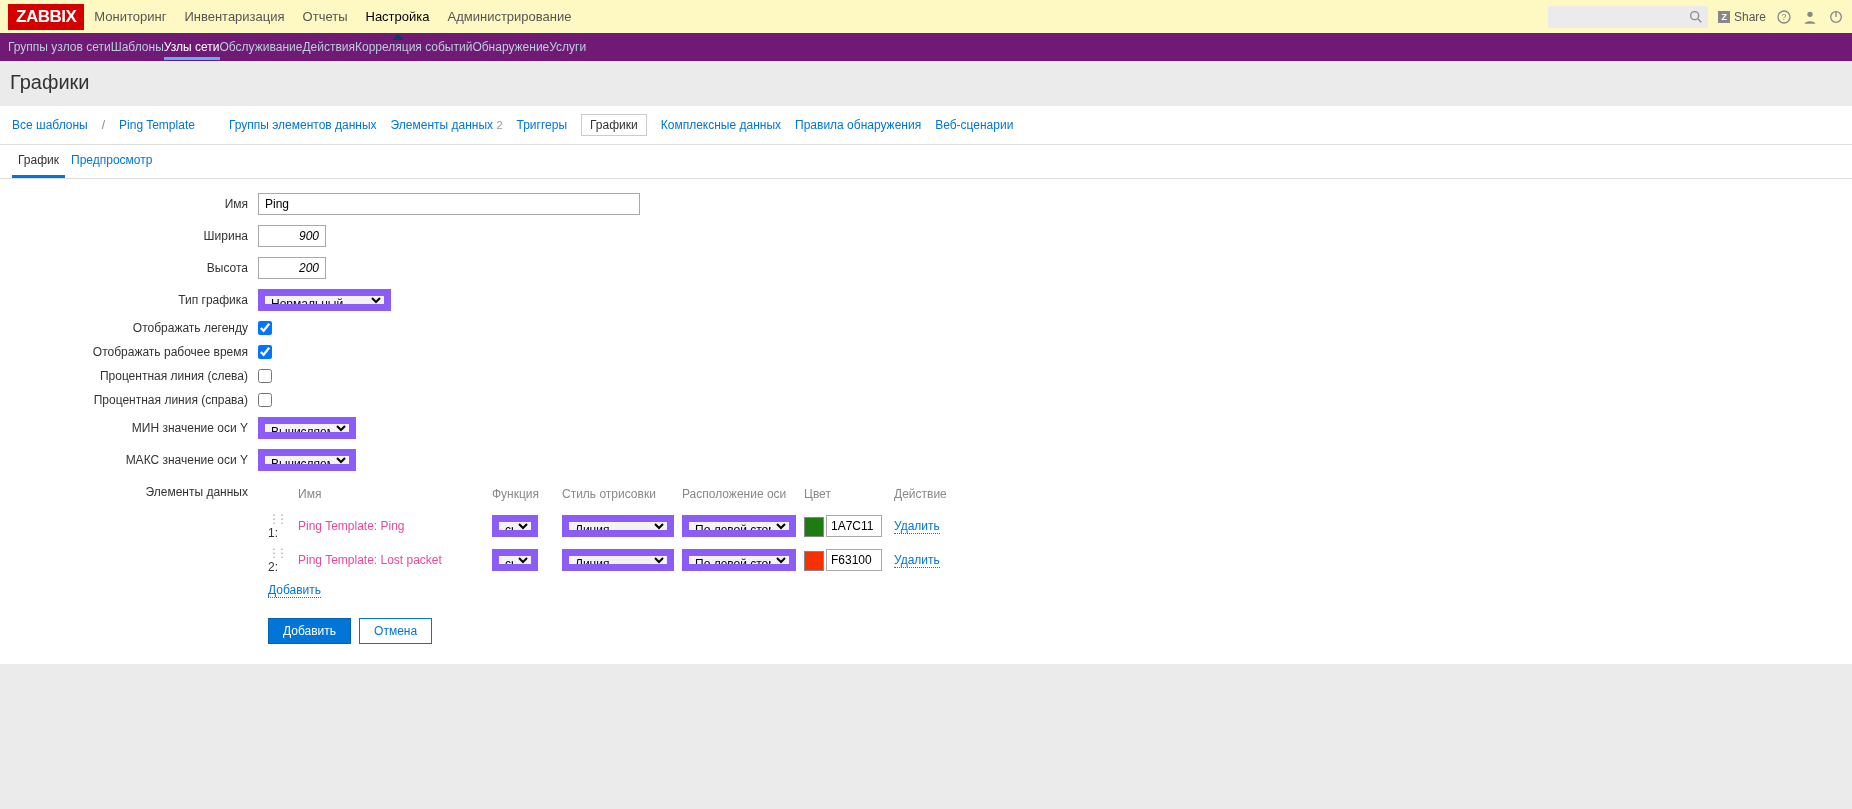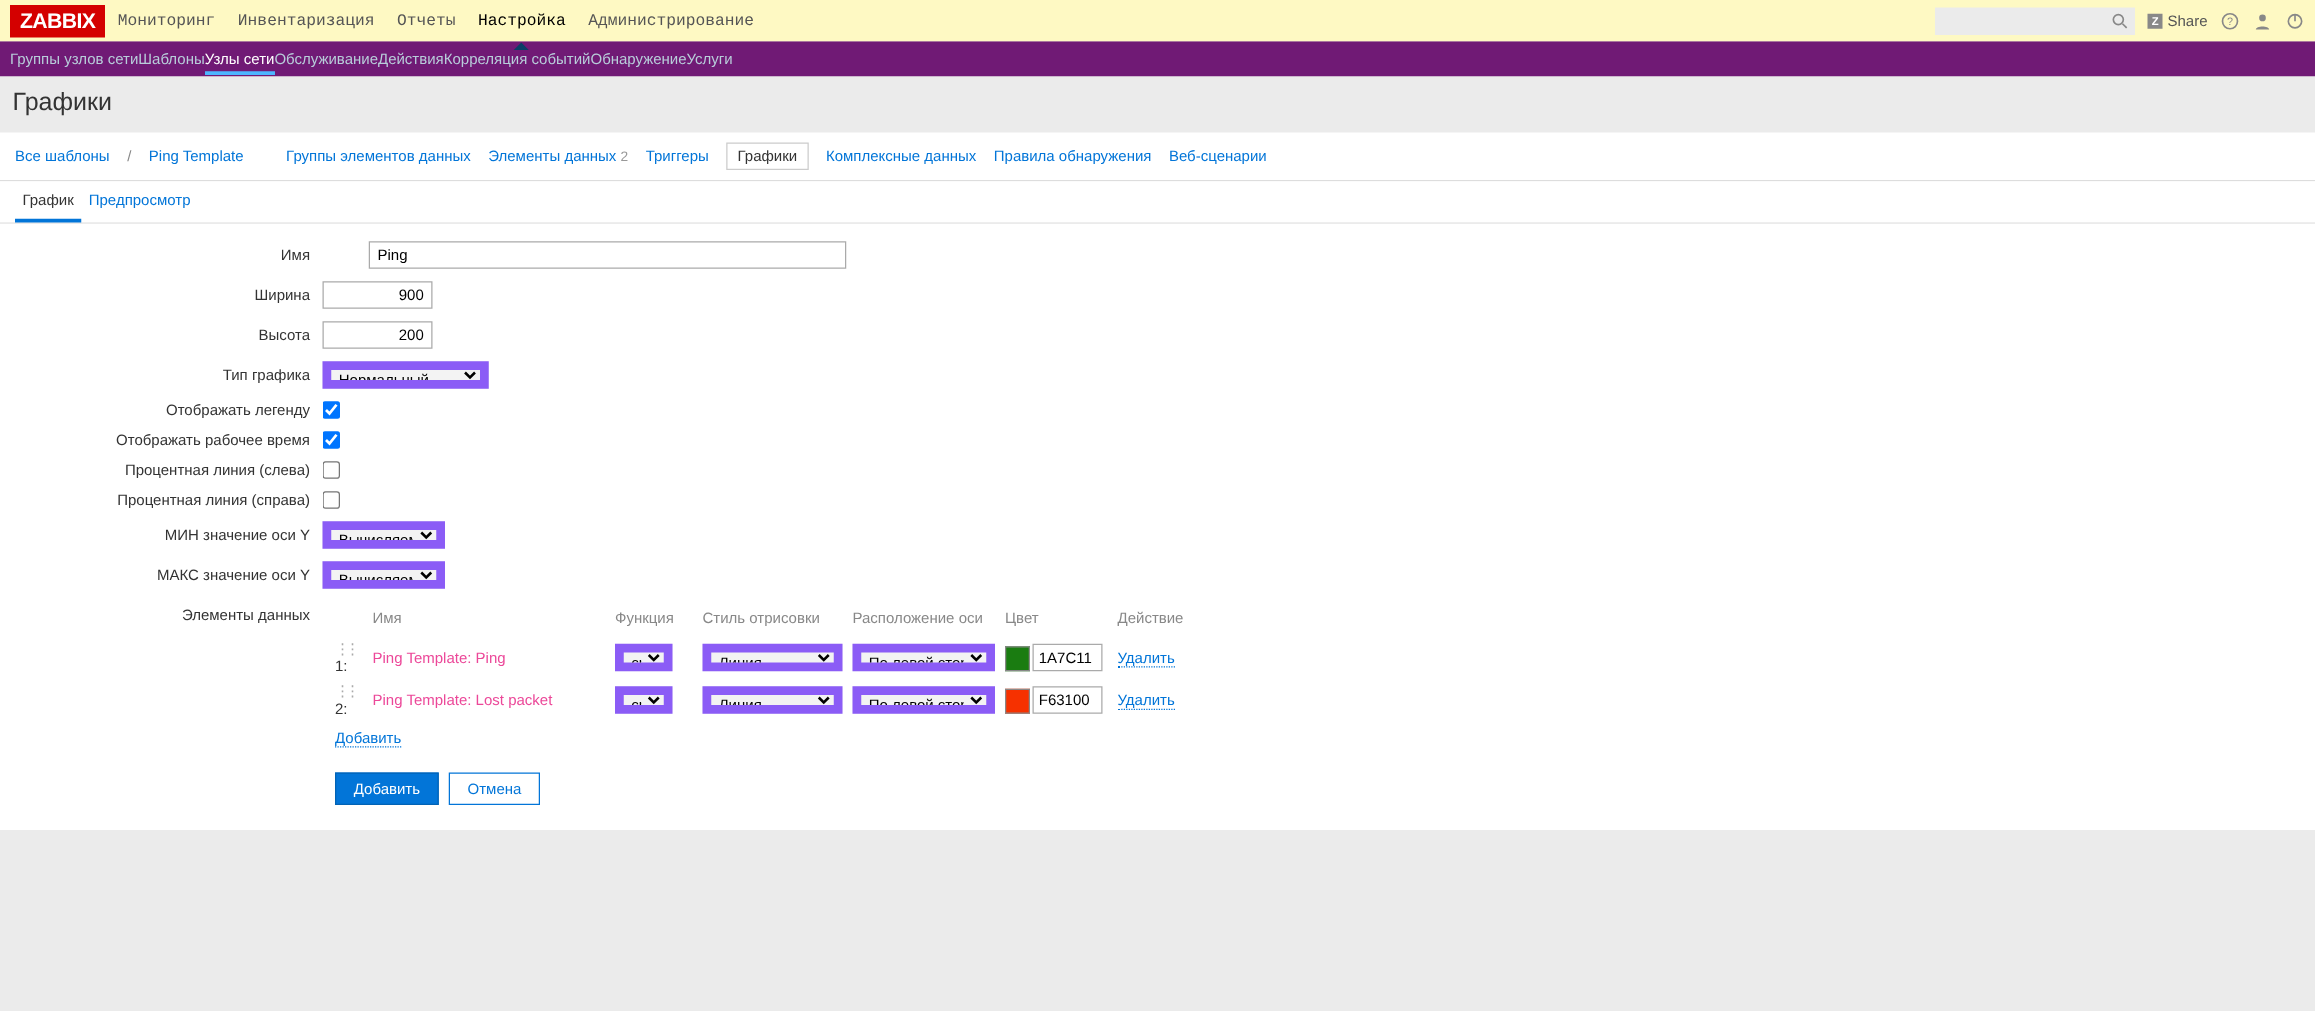--- a/index.html
+++ b/index.html
@@ -2,21 +2,21 @@
 <html><head>
 <meta charset="utf-8">
 <style>
   * { box-sizing: border-box; margin: 0; padding: 0; }
   body { font-family: Arial, Helvetica, sans-serif; font-size: 12px; color: #333; background: #ebebeb; }
 
   
   .topbar { background: #fef9c3; height: 33px; display: flex; align-items: center; padding: 0 8px; position: relative; }
   .logo { background: #d40000; color: #fff; font-weight: bold; font-size: 17px; padding: 3px 8px; font-family: Arial; letter-spacing: -0.5px; margin-right: 10px; }
   .topnav { display: flex; gap: 18px; }
-  .topnav-item { color: #555; font-size: 13px; cursor: pointer; padding: 8px 0; position: relative; font-family: Liberation Mono, monospace; }
+  .topnav-item { color: #555; font-size: 13px; cursor: pointer; padding: 8px 0; position: relative; }
   .topnav-item.active { color: #000; font-weight: normal; }
   .topnav-item.active::after {
     content: ""; position: absolute; bottom: -8px; left: 50%; transform: translateX(-50%);
     width: 0; height: 0; border-left: 6px solid transparent; border-right: 6px solid transparent; border-bottom: 6px solid #0a3e66;
   }
   .topbar-right { margin-left: auto; display: flex; align-items: center; gap: 10px; }
   .search-box { background: #ebebeb; border: none; height: 22px; width: 160px; padding: 0 24px 0 6px; font-size: 12px; }
   .search-wrap { position: relative; }
   .search-ic { position: absolute; right: 4px; top: 3px; color: #888; }
   .share-btn { display: flex; align-items: center; gap: 4px; color: #555; font-size: 12px; cursor: pointer; }
@@ -41,22 +41,22 @@
   
   .formtabs { background: #fff; border-bottom: 1px solid #ddd; display: flex; padding: 0 12px; }
   .formtab { padding: 8px 6px; font-size: 12px; color: #0275d8; cursor: pointer; }
   .formtab.active { color: #333; border-bottom: 3px solid #0275d8; }
 
   
   .formbody { background: #fff; padding: 14px 12px 20px; }
   .form-row { display: flex; align-items: center; margin-bottom: 10px; }
   .form-label { width: 246px; text-align: right; color: #333; font-size: 12px; padding-right: 10px; }
   .form-ctrl { display: flex; align-items: center; }
-  input[type=text].txt-wide { width: 382px; height: 22px; border: 1px solid #aaa; padding: 0 6px; font-size: 12px; margin-left: 37px; }
-  input[type=text].txt-num { width: 88px; height: 22px; border: 1px solid #aaa; padding: 0 6px; font-size: 12px; text-align: right; }
+  input[type=text].txt-wide { width: 382px; height: 22px; border: 1px solid #aaa; padding: 0 6px; font-size: 12px; }
+  input[type=text].txt-num { width: 68px; height: 22px; border: 1px solid #aaa; padding: 0 6px; font-size: 12px; text-align: right; font-style: italic; }
   input[type=text].txt-color { width: 56px; height: 22px; border: 1px solid #aaa; padding: 0 4px; font-size: 12px; }
   select.sel { height: 22px; border: 7px solid #8b5cf6; background: #f3f3f3; font-size: 12px; padding: 0 2px; }
   .sel-wide { width: 133px; }
   .sel-calc { width: 98px; }
   .chk { width: 14px; height: 14px; }
 
   
   .items-table { margin-left: 256px; border-collapse: separate; border-spacing: 0; }
   .items-table th { text-align: left; color: #888; font-weight: normal; font-size: 12px; padding: 4px 8px 8px 0; }
   .items-table td { padding: 3px 8px 3px 0; vertical-align: middle; font-size: 12px; }

